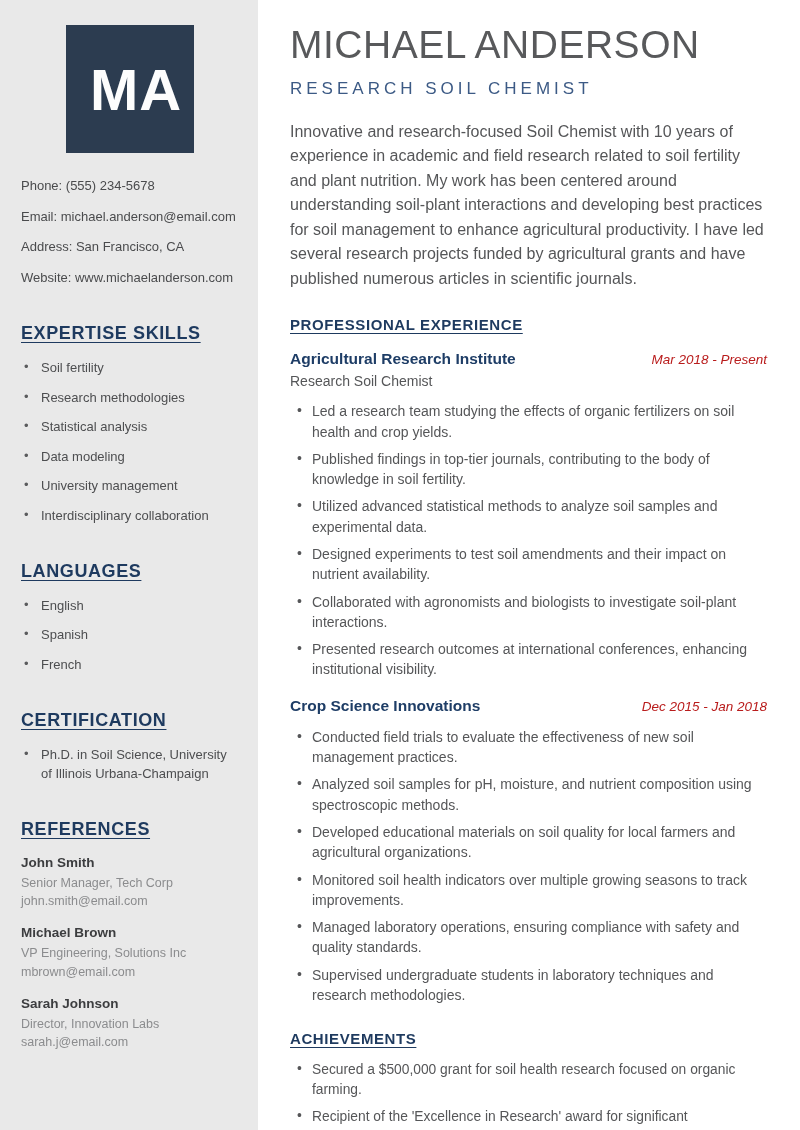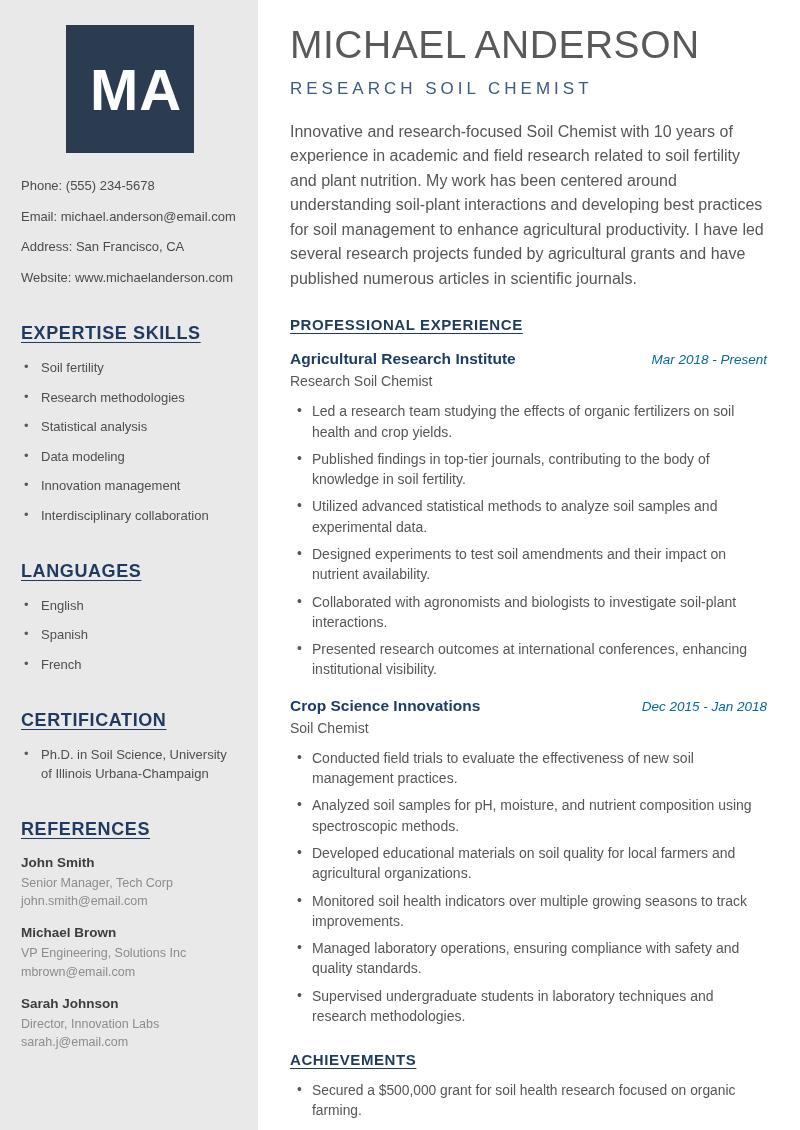--- a/index.html
+++ b/index.html
@@ -63,21 +63,21 @@
     margin-top:21px; font-size:16px; color:#55565 8;
     color:#555658; line-height:1.53;
   }
   .section-heading {
     margin-top:25px; font-size:15px; font-weight:bold; color:#1e3a5f;
     letter-spacing:0.6px; text-decoration:underline; text-underline-offset:3px;
   }
   .job { margin-top:17px; }
   .job-header { display:flex; justify-content:space-between; align-items:baseline; }
   .company { font-size:15.5px; font-weight:bold; color:#1e3d66; }
-  .dates { font-size:13.5px; font-style:italic; color:#0369a1; }
+  .dates { font-size:13.5px; font-style:italic; color:#b91c1c; }
   .role { margin-top:5px; font-size:14px; color:#555658; }
   .bullets { margin-top:12px; list-style:none; }
   .bullets li {
     position:relative; padding-left:22px;
     font-size:14px; color:#555658; line-height:1.45; margin-bottom:7px;
   }
   .bullets li::before {
     content:"•"; position:absolute; left:7px; top:-1px; color:#555658;
   }
   .achv { margin-top:13px; }
@@ -109,21 +109,21 @@
       <div class="side-list">
 
           <div class="side-item">Soil fertility</div>
 
           <div class="side-item">Research methodologies</div>
 
           <div class="side-item">Statistical analysis</div>
 
           <div class="side-item">Data modeling</div>
 
-          <div class="side-item">Innovation management</div>
+          <div class="side-item">University management</div>
 
           <div class="side-item">Interdisciplinary collaboration</div>
         </div>
     </section>
 
     <section class="side-section">
       <h2 class="side-heading">LANGUAGES</h2>
       <div class="side-list">
 
           <div class="side-item">English</div>
@@ -195,21 +195,20 @@
 
           <li>Presented research outcomes at international conferences, enhancing institutional visibility.</li>
         </ul>
     </section>
 
     <section class="job">
       <div class="job-header">
         <span class="company">Crop Science Innovations</span>
         <span class="dates">Dec 2015 - Jan 2018</span>
       </div>
-      <div class="role">Soil Chemist</div>
       <ul class="bullets">
 
           <li>Conducted field trials to evaluate the effectiveness of new soil management practices.</li>
 
           <li>Analyzed soil samples for pH, moisture, and nutrient composition using spectroscopic methods.</li>
 
           <li>Developed educational materials on soil quality for local farmers and agricultural organizations.</li>
 
           <li>Monitored soil health indicators over multiple growing seasons to track improvements.</li>
 

